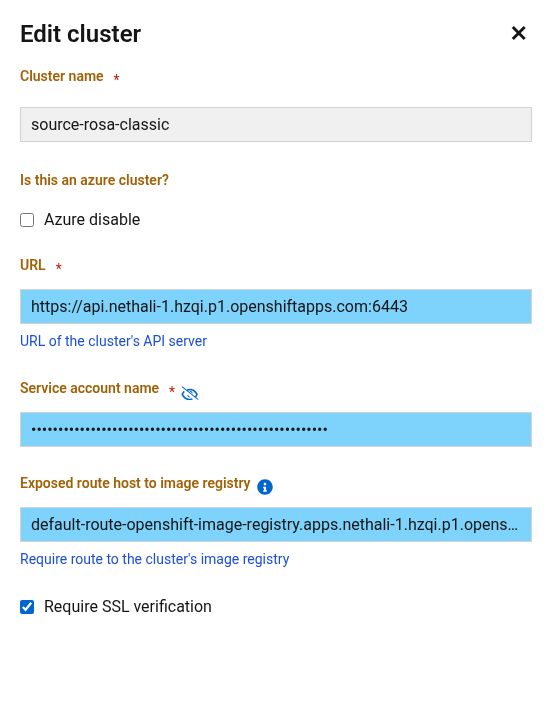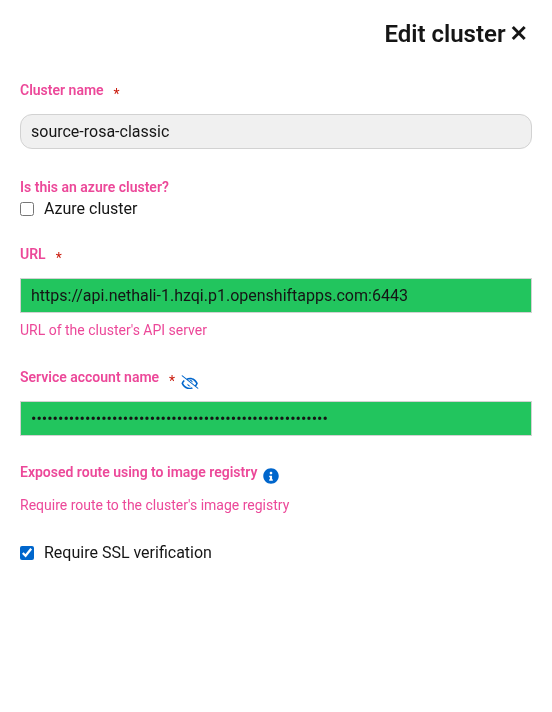--- a/index.html
+++ b/index.html
@@ -5,23 +5,23 @@
   * { box-sizing: border-box; margin: 0; padding: 0; }
   body {
     font-family: -apple-system, BlinkMacSystemFont, "Segoe UI", Roboto, "Helvetica Neue", Arial, sans-serif;
     background: #fff;
     color: #151515;
     width: 552px;
     padding: 20px;
   }
   .header {
     display: flex;
-    justify-content: flex-end;
+    justify-content: space-between;
     align-items: center;
-    margin-bottom: 34px;
+    margin-bottom: 20px;
   }
   .title {
     font-size: 24px;
     font-weight: 600;
     color: #151515;
   }
   .close-btn {
     background: none;
     border: none;
     font-size: 22px;
@@ -30,53 +30,54 @@
     color: #151515;
     padding: 0 4px;
     line-height: 1;
   }
   .form-group {
     margin-bottom: 28px;
   }
   .label {
     font-size: 14px;
     font-weight: 600;
-    color: #ec4899;
+    color: #a16207;
     display: inline-block;
     margin-bottom: 8px;
   }
   .required {
     color: #c9190b;
     margin-left: 4px;
     font-size: 14px;
   }
   .label-row {
     display: flex;
     align-items: center;
     gap: 6px;
     margin-bottom: 8px;
   }
   .text-input {
     width: 100%;
     padding: 7px 10px;
     font-size: 16px;
     border: 1px solid #d2d2d2;
     border-radius: 0;
-    background: #22c55e;
+    background: #7dd3fc;
     color: #151515;
     font-family: inherit;
   }
   .text-input-readonly {
     background: #f0f0f0;
     border: 1px solid #d2d2d2;
-    border-radius: 12px;
+    border-radius: 0;
+    margin-top: 7px;
   }
   .helper-text {
     font-size: 14px;
-    color: #ec4899;
+    color: #1d4ed8;
     margin-top: 8px;
     line-height: 1.4;
   }
   .checkbox-row {
     display: flex;
     align-items: center;
     gap: 10px;
   }
   .checkbox-row input[type="checkbox"] {
     width: 14px;
@@ -115,24 +116,24 @@
 
 <div class="form-group">
   <div class="label-row">
     <span class="label">Cluster name</span>
     <span class="required">*</span>
   </div>
   <input type="text" class="text-input text-input-readonly" readonly="" value="source-rosa-classic" style="">
 </div>
 
 <div class="form-group">
-  <div class="label bold-label" style="margin-bottom:4px;">Is this an azure cluster?</div>
+  <div class="label bold-label" style="margin-bottom:22px;">Is this an azure cluster?</div>
   <div class="checkbox-row">
     <input type="checkbox" style="">
-    <span class="checkbox-label">Azure cluster</span>
+    <span class="checkbox-label">Azure disable</span>
   </div>
 </div>
 
 <div class="form-group">
   <div class="label-row">
     <span class="label">URL</span>
     <span class="required">*</span>
   </div>
   <input type="text" class="text-input" value="https://api.nethali-1.hzqi.p1.openshiftapps.com:6443" style="">
   <div class="helper-text">URL of the cluster's API server</div>
@@ -146,27 +147,28 @@
       <svg viewBox="0 0 640 512" width="18" height="14" fill="#06c">
         <path d="M38 6L6 30l596 476 32-24L38 6zM320 96c-50 0-96 15-135 38l48 38c26-12 55-20 87-20 97 0 185 71 224 160-14 33-36 63-62 88l46 36c34-33 60-74 74-112 4-10 4-22 0-32C556 176 444 96 320 96zm0 80c-9 0-18 1-26 3l121 97c0-3 1-6 1-8 0-53-43-92-96-92zM86 180c-34 33-60 74-74 112-4 10-4 22 0 32 46 116 158 196 282 196 50 0 96-15 135-38l-48-38c-26 12-55 20-87 20-97 0-185-71-224-160 14-33 36-63 62-88l-46-36zm234 240c9 0 18-1 26-3L225 320c0 3-1 6-1 8 0 53 43 92 96 92z"></path>
       </svg>
     </span>
   </div>
   <input type="text" class="text-input" value="•••••••••••••••••••••••••••••••••••••••••••••••••••••••" style="">
 </div>
 
 <div class="form-group">
   <div class="label-row">
-    <span class="label">Exposed route using to image registry</span>
+    <span class="label">Exposed route host to image registry</span>
     <span class="icon-help">
       <svg viewBox="0 0 512 512" width="16" height="16" fill="#06c">
         <path d="M256 8C119 8 8 119 8 256s111 248 248 248 248-111 248-248S393 8 256 8zm0 110c24 0 43 19 43 43s-19 43-43 43-43-19-43-43 19-43 43-43zm58 278c0 7-5 12-12 12h-92c-7 0-12-5-12-12v-24c0-7 5-12 12-12h12v-64h-12c-7 0-12-5-12-12v-24c0-7 5-12 12-12h68c7 0 12 5 12 12v100h12c7 0 12 5 12 12v24z"></path>
       </svg>
     </span>
   </div>
+  <input type="text" class="text-input" value="default-route-openshift-image-registry.apps.nethali-1.hzqi.p1.opens…" style="">
   <div class="helper-text">Require route to the cluster's image registry</div>
 </div>
 
 <div class="form-group" style="margin-bottom:0;">
   <div class="checkbox-row" style="margin-bottom:0;">
     <input type="checkbox" checked="" style="">
     <span class="checkbox-label">Require SSL verification</span>
   </div>
 </div>
 

